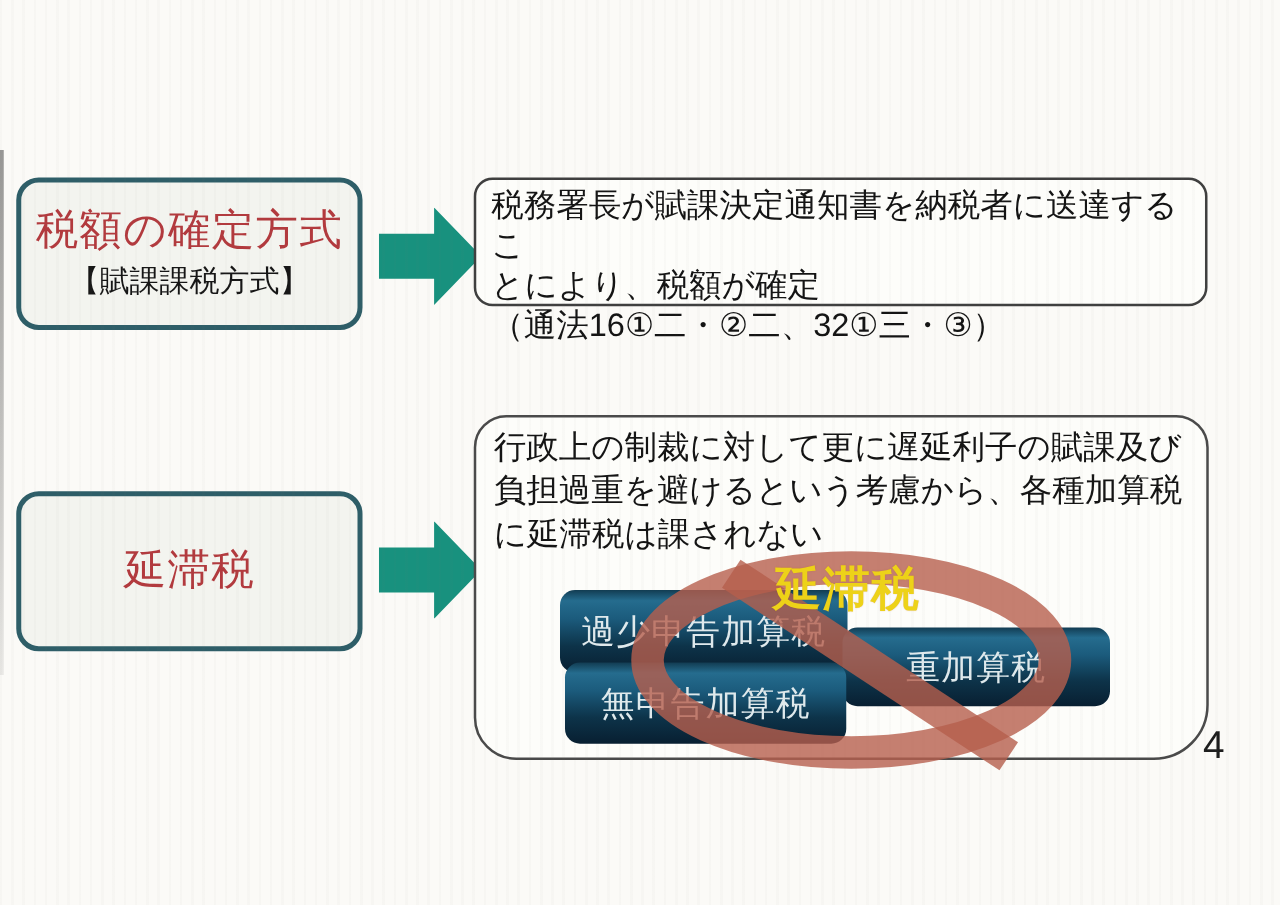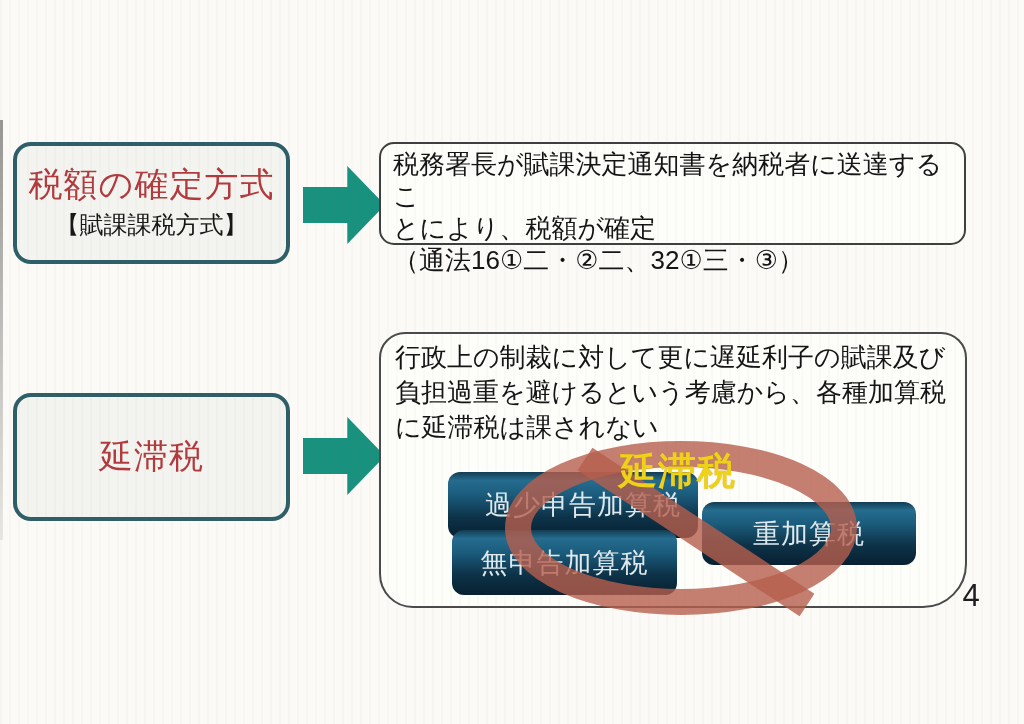--- a/index.html
+++ b/index.html
@@ -76,22 +76,22 @@
   .tbox{
     position:absolute;border-radius:12px;z-index:1;
     background:linear-gradient(180deg,
       var(--darkbox-edge,#123c52) 0%,
       var(--darkbox-top,#256c8e) 13%,
       #1b5b7c 35%, #0d3349 68%,
       var(--darkbox-bottom,#081f31) 100%);
     display:flex;align-items:center;justify-content:center;
     color:#dfe9ec;font-size:27px;letter-spacing:1px;font-weight:500;
   }
-  .tbox-a{left:67px;top:138px;width:230px;height:66px;padding-left:20px;}
-  .tbox-b{left:321px;top:168px;width:214px;height:63px;}
+  .tbox-a{left:67px;top:138px;width:230px;height:66px;}
+  .tbox-b{left:293px;top:168px;width:214px;height:63px;}
   .tbox-c{left:71px;top:196px;width:225px;height:65px;}
 
   .prohibit{
     position:absolute;left:124px;top:107px;width:352px;height:174px;
     z-index:2;overflow:visible;
   }
   .p-ring{
     fill:none;stroke:var(--prohibit-red,#b65f4d);stroke-width:26;opacity:.8;
   }
   .p-slash{

